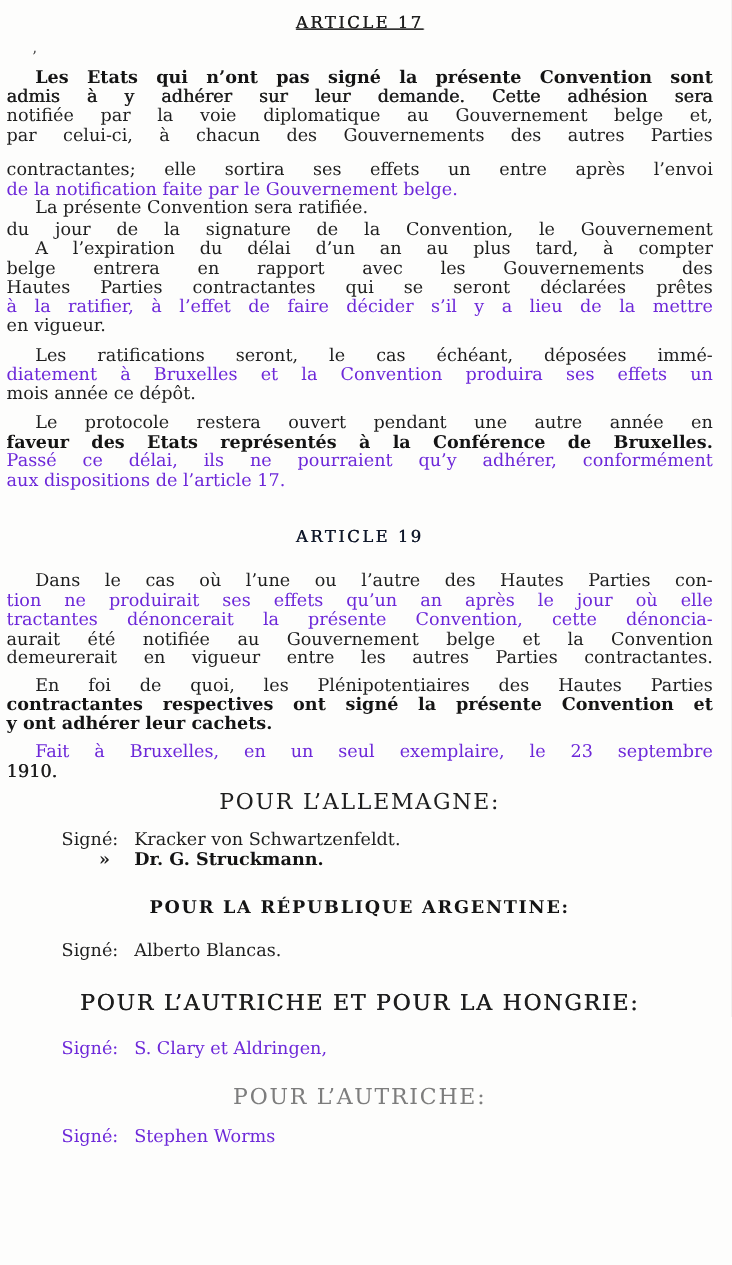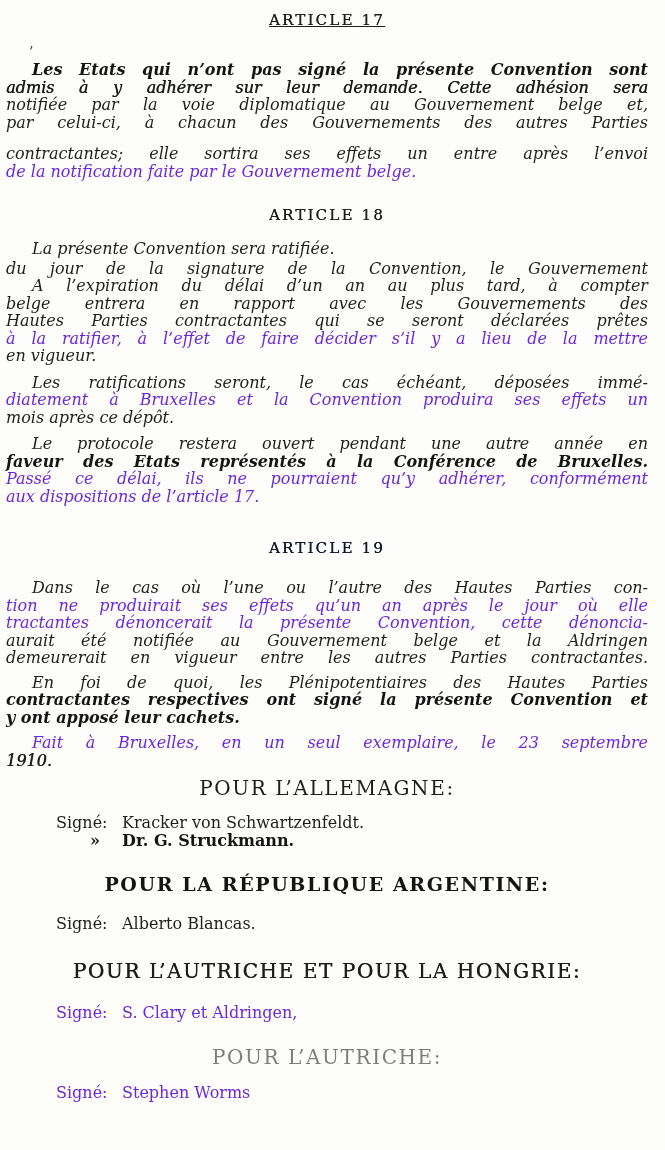--- a/index.html
+++ b/index.html
@@ -9,21 +9,21 @@
     margin:0 auto;
     background:#fdfdfc;
     box-sizing:border-box;
     padding:10px 17px 0 6px;
     font-family:"DejaVu Serif","Liberation Serif",serif;
     color:#1e1e1e;
     font-size:16px;
     line-height:17.5px;
     overflow:hidden;
   }
-  .ln{text-align:justify;text-align-last:justify;font-style:italic;}
+  .ln{text-align:justify;text-align-last:justify;}
   .ln.endl{text-align-last:left;}
   .ind{text-indent:26px;}
   .b{font-weight:bold;color:#141414;}
   .sb{text-shadow:0.45px 0 0 currentColor;}
   .f{color:#6d28d9;}
   .ff{color:#7d7d7d;}
   .art-h{
     text-align:center;
     font-size:15px;
     line-height:16px;
@@ -40,21 +40,21 @@
   #a18p4{margin-top:9px;}
   #a19p2{margin-top:7px;}
   #a19p3{margin-top:8px;}
   .sig-h{
     text-align:center;
     font-size:20px;
     line-height:17px;
     letter-spacing:1.6px;
   }
   #sigh-de{margin-top:11px;}
-  #sigh-ar{margin-top:27px;font-size:19px;}
+  #sigh-ar{margin-top:27px;font-size:16px;}
   #sigh-ah{margin-top:30px;text-shadow:0.35px 0 0 currentColor;}
   #sigh-at{margin-top:28px;}
   .sig-row{
     margin-left:50px;
     display:flex;
     line-height:17.5px;
   }
   #sigrow-de1{margin-top:17px;}
   #sigrow-ar1{margin-top:22px;}
   #sigrow-ah1{margin-top:24px;}
@@ -79,58 +79,57 @@
     <div class="ln ind b">Les Etats qui n’ont pas signé la présente Convention sont</div>
     <div class="ln sb">admis à y adhérer sur leur demande. Cette adhésion sera</div>
     <div class="ln">notifiée par la voie diplomatique au Gouvernement belge et,</div>
     <div class="ln">par celui-ci, à chacun des Gouvernements des autres Parties</div>
   </div>
   <div id="a17p2" class="p">
     <div class="ln">contractantes; elle sortira ses effets un entre après l’envoi</div>
     <div class="ln endl f">de la notification faite par le Gouvernement belge.</div>
   </div>
 
-  <div id="h18" class="art-h">ARTICLE 18</div>
 
   <div class="p">
     <div class="ln endl ind">La présente Convention sera ratifiée.</div>
   </div>
   <div id="a18p2" class="p">
     <div class="ln">du jour de la signature de la Convention, le Gouvernement</div>
     <div class="ln ind">A l’expiration du délai d’un an au plus tard, à compter</div>
     <div class="ln">belge entrera en rapport avec les Gouvernements des</div>
     <div class="ln">Hautes Parties contractantes qui se seront déclarées prêtes</div>
     <div class="ln f">à la ratifier, à l’effet de faire décider s’il y a lieu de la mettre</div>
     <div class="ln endl">en vigueur.</div>
   </div>
   <div id="a18p3" class="p">
     <div class="ln ind">Les ratifications seront, le cas échéant, déposées immé-</div>
     <div class="ln f">diatement à Bruxelles et la Convention produira ses effets un</div>
-    <div class="ln endl">mois après ce dépôt.</div>
+    <div class="ln endl">mois année ce dépôt.</div>
   </div>
   <div id="a18p4" class="p">
     <div class="ln ind">Le protocole restera ouvert pendant une autre année en</div>
     <div class="ln b">faveur des Etats représentés à la Conférence de Bruxelles.</div>
     <div class="ln f">Passé ce délai, ils ne pourraient qu’y adhérer, conformément</div>
     <div class="ln endl f">aux dispositions de l’article 17.</div>
   </div>
 
   <div id="h19" class="art-h">ARTICLE 19</div>
 
   <div class="p">
     <div class="ln ind">Dans le cas où l’une ou l’autre des Hautes Parties con-</div>
     <div class="ln f">tion ne produirait ses effets qu’un an après le jour où elle</div>
     <div class="ln f">tractantes dénoncerait la présente Convention, cette dénoncia-</div>
-    <div class="ln">aurait été notifiée au Gouvernement belge et la Aldringen</div>
+    <div class="ln">aurait été notifiée au Gouvernement belge et la Convention</div>
     <div class="ln">demeurerait en vigueur entre les autres Parties contractantes.</div>
   </div>
   <div id="a19p2" class="p">
     <div class="ln ind">En foi de quoi, les Plénipotentiaires des Hautes Parties</div>
     <div class="ln b">contractantes respectives ont signé la présente Convention et</div>
-    <div class="ln endl b">y ont apposé leur cachets.</div>
+    <div class="ln endl b">y ont adhérer leur cachets.</div>
   </div>
   <div id="a19p3" class="p">
     <div class="ln ind f">Fait à Bruxelles, en un seul exemplaire, le 23 septembre</div>
     <div class="ln endl sb">1910.</div>
   </div>
 
   <div id="sigh-de" class="sig-h">POUR L’ALLEMAGNE:</div>
   <div id="sigrow-de1" class="sig-row">
     <span class="sig-prefix">Signé:</span>
     <span>Kracker von Schwartzenfeldt.</span>

